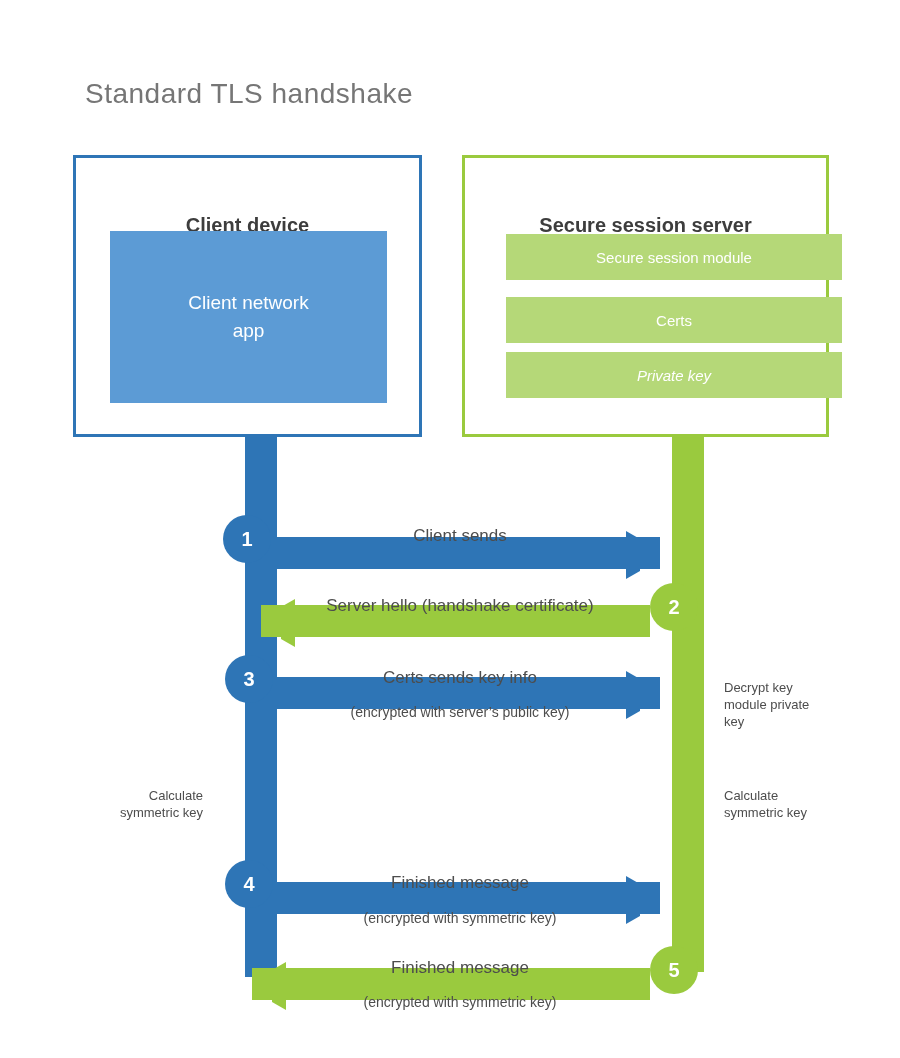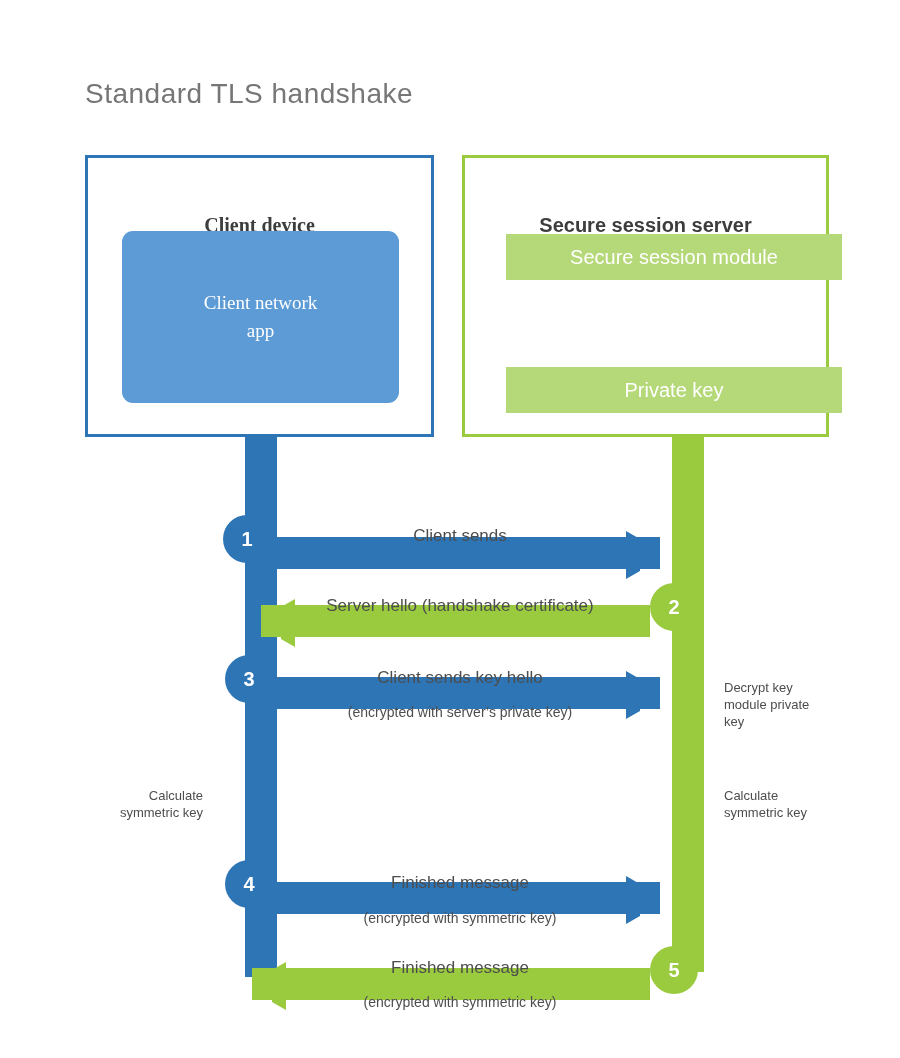--- a/index.html
+++ b/index.html
@@ -12,32 +12,32 @@
     --title:#767676;
   }
   *{margin:0;padding:16px;box-sizing:border-box;}
   body{background:#ffffff;font-family:"Liberation Sans",sans-serif;}
   .canvas{position:relative;width:900px;height:1058px;background:#ffffff;overflow:hidden;}
 
   .page-title{position:absolute;left:37px;top:30px;font-size:28px;font-weight:300;color:var(--title);letter-spacing:.5px;}
 
   
   .entity{position:absolute;top:123px;height:282px;background:#fff;}
-  .entity.client{left:53px;width:349px;border:3px solid var(--blue);font-family:Liberation Serif, serif;}
+  .entity.client{left:41px;width:349px;border:3px solid var(--blue);}
   .entity.server{left:430px;width:367px;border:3px solid var(--green);}
   .entity h2{margin-top:24px;text-align:center;font-size:20px;font-weight:bold;color:var(--heading);}
 
   .client-app{position:absolute;left:34px;top:73px;width:277px;height:172px;background:var(--blue-fill);
-    display:flex;align-items:center;justify-content:center;text-align:center;color:#fff;font-size:19px;white-space:pre-line;line-height:1.5;border-radius:11px;}
+    display:flex;align-items:center;justify-content:center;text-align:center;color:#fff;font-size:19px;white-space:pre-line;line-height:1.5;}
 
   .server-bar{position:absolute;left:41px;width:336px;height:46px;background:var(--green-fill);
-    display:flex;align-items:center;justify-content:center;color:#fff;font-size:20px;}
+    display:flex;align-items:center;justify-content:center;color:#fff;font-size:15px;}
   .server-bar.b0{top:76px;}
   .server-bar.b1{top:139px;}
-  .server-bar.b2{top:209px;}
+  .server-bar.b2{top:194px;font-style:italic;}
 
   
   .lifeline{position:absolute;width:4px;top:405px;}
   .lifeline.blue{left:213px;height:540px;background:var(--blue);}
   .lifeline.green{left:640px;height:535px;background:var(--green);}
 
   
   .step{position:absolute;width:48px;height:48px;border-radius:50%;display:flex;align-items:center;justify-content:center;
     color:#fff;font-size:20px;font-weight:bold;}
   .step.blue{background:var(--blue);}
@@ -88,20 +88,21 @@
 
   <div class="entity client">
     <h2>Client device</h2>
     <div class="client-app">Client network
 app</div>
   </div>
 
   <div class="entity server">
     <h2>Secure session server</h2>
     <div class="server-bar b0">Secure session module</div>
+    <div class="server-bar b1">Certs</div>
     <div class="server-bar b2">Private key</div>
   </div>
 
   <div class="lifeline blue"></div>
   <div class="lifeline green"></div>
 
   <div class="arrow blue dir-right a1">
     <div class="shaft"></div>
     <div class="head"></div>
   </div>
@@ -123,22 +124,22 @@
   </div>
 
   <div class="step blue s1">1</div>
   <div class="step green s2">2</div>
   <div class="step blue s3">3</div>
   <div class="step blue s4">4</div>
   <div class="step green s5">5</div>
 
   <div class="msg-label l1">Client sends</div>
   <div class="msg-label l2">Server hello (handshake certificate)</div>
-  <div class="msg-label l3">Client sends key hello</div>
-  <div class="msg-sub sub3">(encrypted with server’s private key)</div>
+  <div class="msg-label l3">Certs sends key info</div>
+  <div class="msg-sub sub3">(encrypted with server’s public key)</div>
   <div class="msg-label l4">Finished message</div>
   <div class="msg-sub sub4">(encrypted with symmetric key)</div>
   <div class="msg-label l5">Finished message</div>
   <div class="msg-sub sub5">(encrypted with symmetric key)</div>
 
   <div class="side-note note-decrypt">Decrypt key module private key</div>
   <div class="side-note note-calc-left">Calculate symmetric key</div>
   <div class="side-note note-calc-right">Calculate symmetric key</div>
 
 </div>

